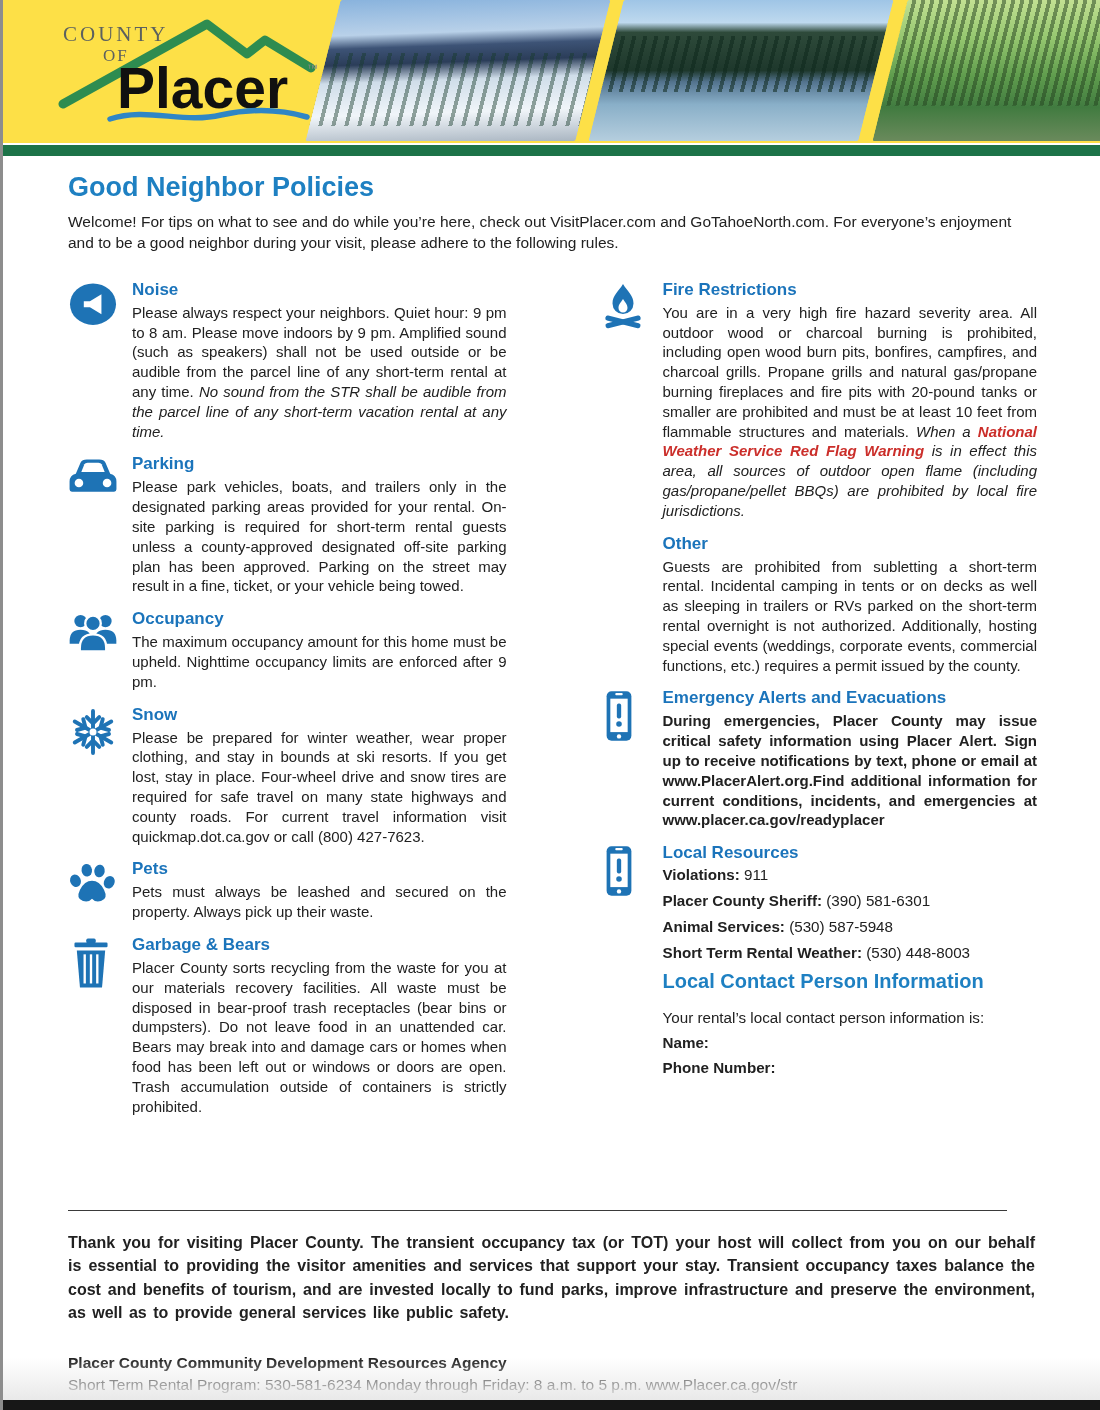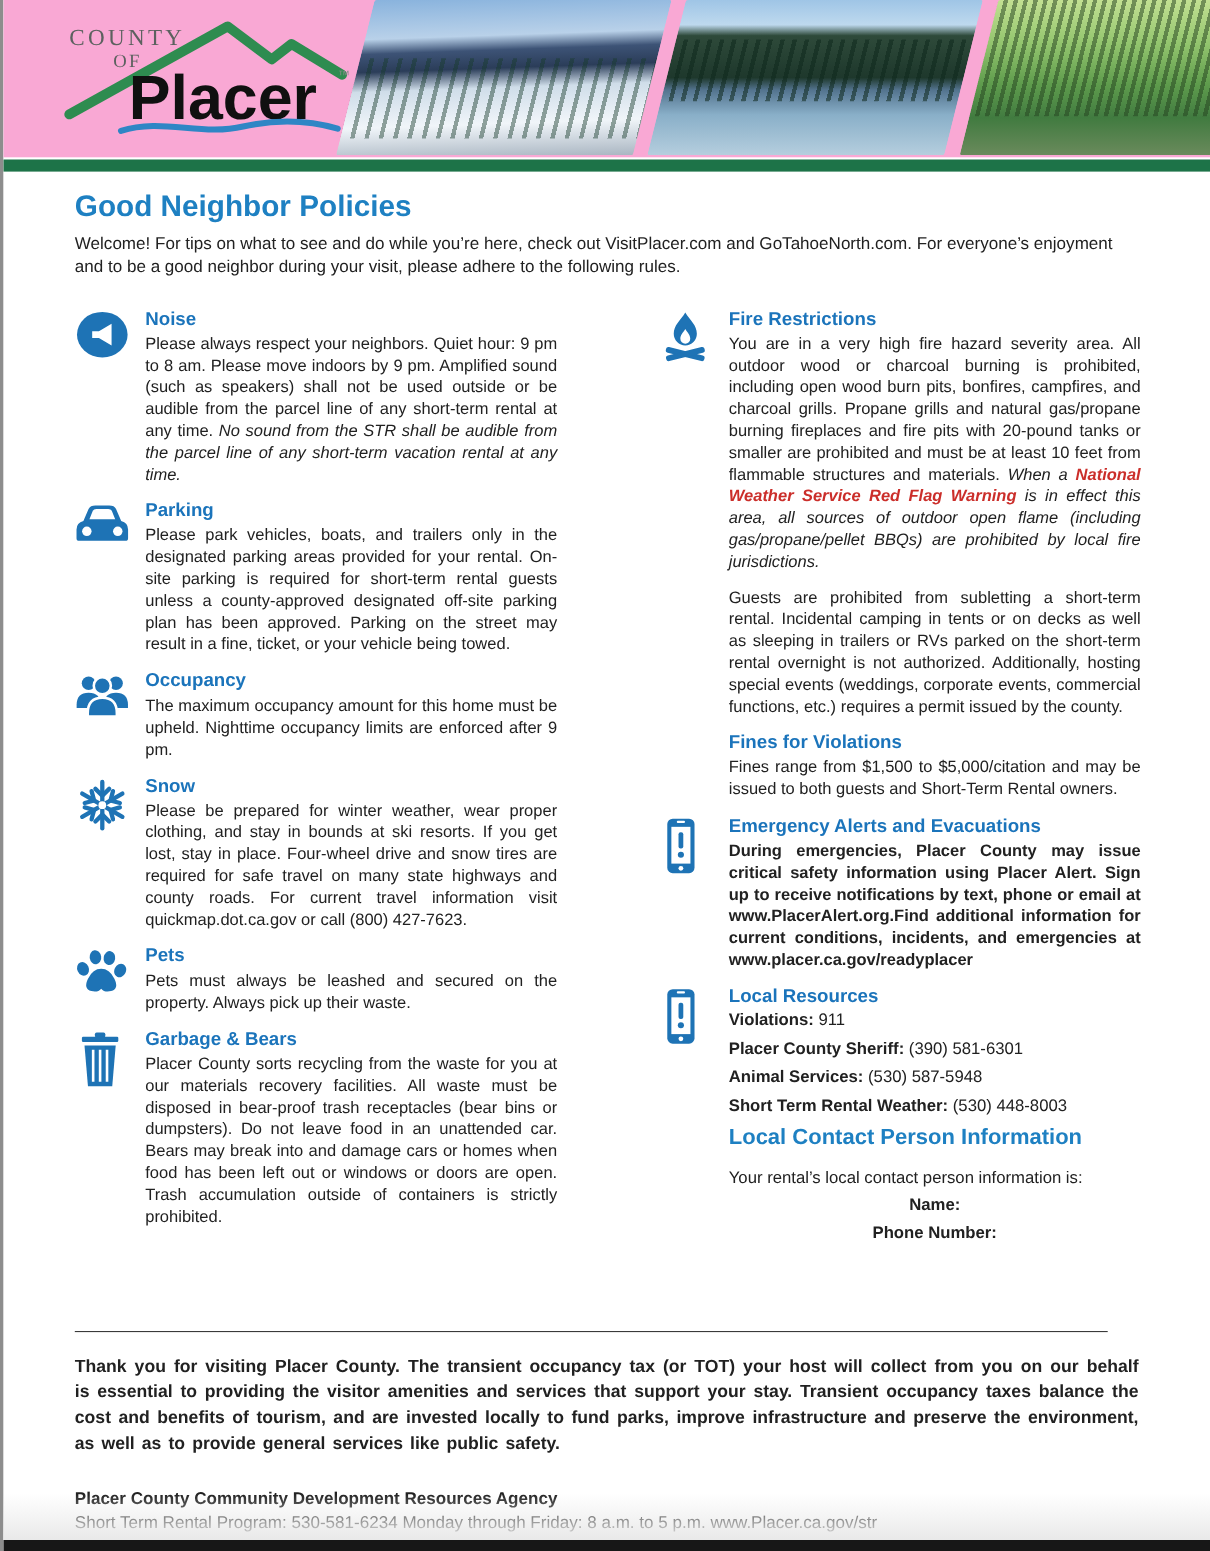--- a/index.html
+++ b/index.html
@@ -12,21 +12,21 @@
   }
   *{margin:0;padding:0;box-sizing:border-box;}
   html,body{background:#fff;}
   body{font-family:"Liberation Sans", sans-serif;color:var(--text);}
   .page{
     position:relative;width:1100px;height:1410px;margin:0 auto;
     background:#fff;overflow:hidden;border-left:3px solid #8d8d8d;
   }
 
   
-  .header{position:relative;height:143px;background:#f9a8d4;}
+  .header{position:relative;height:143px;background:#fde047;}
   .logo{position:absolute;left:52px;top:6px;width:280px;height:132px;}
   .logo .county{position:absolute;left:8px;top:16px;font-family:"Liberation Serif", serif;
     font-size:21px;letter-spacing:3px;color:#5c615f;}
   .logo .of{position:absolute;left:48px;top:40px;font-family:"Liberation Serif", serif;
     font-size:17px;letter-spacing:2px;color:#5c615f;}
   .logo svg{position:absolute;left:0;top:0;}
 
   .photos{position:absolute;left:300px;right:0;top:0;height:141px;overflow:hidden;}
   .photos-inner{display:flex;height:141px;gap:13px;margin-left:20px;margin-right:-60px;}
   .photo{flex:1;transform:skewX(-14deg);border-radius:2px;}
@@ -70,21 +70,21 @@
   .no-icon{padding-left:64px;}
   .body-bold .body{font-weight:bold;}
 
   .seg-i{font-style:italic;}
   .seg-b{font-weight:bold;}
   .seg-bir{font-weight:bold;font-style:italic;color:var(--red);}
 
   .resource-line{font-size:15.2px;margin:0 0 9px 0;}
   .contact-heading{color:var(--title-blue);font-size:20px;font-weight:bold;margin:2px 0 16px 0;}
   .contact-line{font-size:15.2px;margin-bottom:8px;}
-  .contact-label{font-size:15.2px;font-weight:bold;margin-bottom:8px;text-align:center;}
+  .contact-label{font-size:15.2px;font-weight:bold;margin-bottom:8px;}
 
   
   .footer{position:absolute;left:65px;right:65px;top:1210px;}
   .footer-rule{border:none;border-top:1.5px solid #3a3a3a;margin:0 28px 20px 0;}
   .thanks{font-size:16px;line-height:1.46;text-align:justify;word-spacing:2px;margin-bottom:30px;font-weight:bold;}
   .agency{font-size:15.5px;font-weight:bold;margin-bottom:4px;}
   .program{font-size:15.5px;}
   .bottom-fade{position:absolute;left:0;right:0;bottom:10px;height:42px;
     background:linear-gradient(180deg,rgba(233,233,233,0) 0%,#e9e9e9 100%);}
   .bottom-bar{position:absolute;left:0;right:0;bottom:0;height:10px;background:#171717;}
@@ -236,30 +236,25 @@
             </svg>
           </div>
           <div class="content">
             <h3>Fire Restrictions</h3>
             <p class="body"><span>You are in a very high fire hazard severity area. All outdoor wood or charcoal burning is prohibited, including open wood burn pits, bonfires, campfires, and charcoal grills. Propane grills and natural gas/propane burning fireplaces and fire pits with 20-pound tanks or smaller are prohibited and must be at least 10 feet from flammable structures and materials. </span><span class="seg-i">When a </span><span class="seg-bir">National Weather Service Red Flag Warning</span><span class="seg-i"> is in effect this area, all sources of outdoor open flame (including gas/propane/pellet BBQs) are prohibited by local fire jurisdictions.</span></p>
           </div>
         </section>
 
         <section class="policy no-icon">
           <div class="content">
+            <h3>Other</h3>
             <p class="body"><span>Guests are prohibited from subletting a short-term rental. Incidental camping in tents or on decks as well as sleeping in trailers or RVs parked on the short-term rental overnight is not authorized. Additionally, hosting special events (weddings, corporate events, commercial functions, etc.) requires a permit issued by the county.</span></p>
           </div>
         </section>
 
-        <section class="policy no-icon">
-          <div class="content">
-            <h3>Fines for Violations</h3>
-            <p class="body"><span>Fines range from $1,500 to $5,000/citation and may be issued to both guests and Short-Term Rental owners.</span></p>
-          </div>
-        </section>
 
         <section class="policy body-bold">
           <div class="icon-cell">
             <svg width="40" height="52" viewBox="0 0 64 84">
               <rect x="12" y="2" width="40" height="80" rx="8" fill="#1e73b5"></rect>
               <rect x="18" y="14" width="28" height="54" fill="#fff"></rect>
               <rect x="26" y="5" width="12" height="3.5" rx="1.5" fill="#fff"></rect>
               <circle cx="32" cy="75" r="3.5" fill="#fff"></circle>
               <rect x="28.5" y="22" width="7" height="24" rx="3" fill="#1e73b5"></rect>
               <circle cx="32" cy="55" r="4.5" fill="#1e73b5"></circle>

